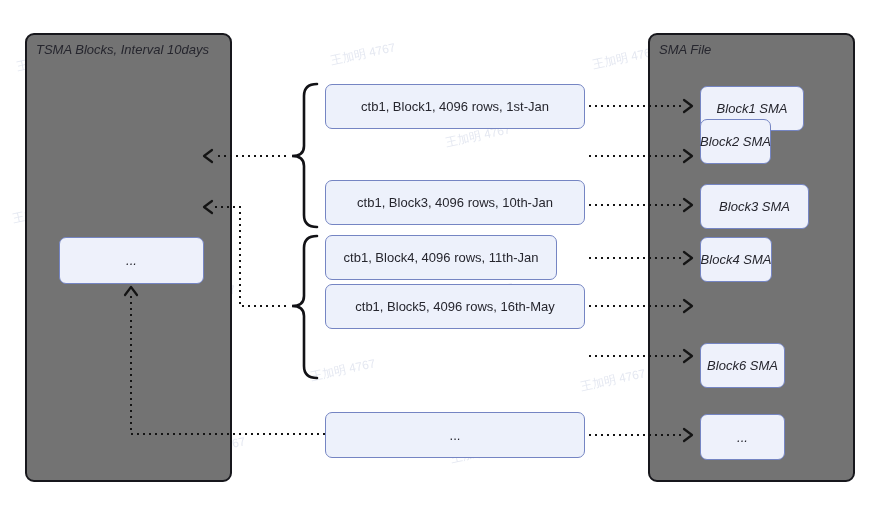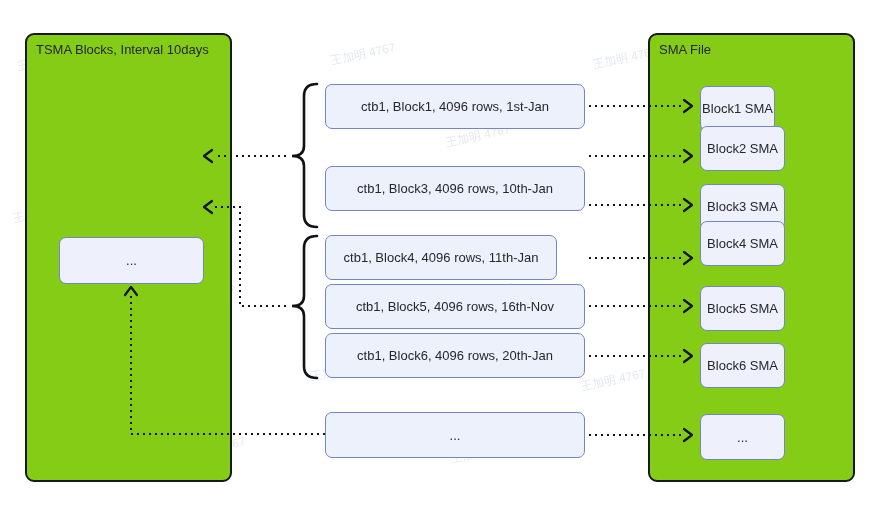--- a/index.html
+++ b/index.html
@@ -1,22 +1,22 @@
 <!DOCTYPE html>
 <html><head>
 <meta charset="utf-8">
 <style>
   html,body { margin:0; padding:0; background:#ffffff; }
   .canvas {
     position:relative; width:881px; height:515px; background:#ffffff;
     font-family:"Liberation Sans", sans-serif; color:#26262e; overflow:hidden;
   }
   .panel {
-    position:absolute; background:#84cc16; border:2px solid #17171c;
-    border-radius:9px; box-sizing:border-box;
+    position:absolute; background:#737373; border:2px solid #17171c;
+    border-radius:9px; box-sizing:border-box;font-style:italic;
   }
   .panel-title {
     position:absolute; left:9px; top:7px; font-size:13px; white-space:nowrap;
   }
   .node {
     position:absolute; background:#eef1fb; border:1.5px solid #7585c3;
     border-radius:7px; box-sizing:border-box; display:flex; align-items:center;
     justify-content:center; font-size:13px; text-align:left; white-space:nowrap;
   }
   .mid-node { background:#edf1fb; }
@@ -51,34 +51,32 @@
   <span class="watermark" style="left:450px;top:444px">王加明 4767</span>
   <span class="watermark" style="left:728px;top:438px">王加明 4767</span>
 
   <div class="panel" style="left:25px;top:33px;width:207px;height:449px">
     <span class="panel-title">TSMA Blocks, Interval 10days</span>
     <div class="node" style="left:32px;top:202px;width:145px;height:47px">...</div>
   </div>
 
   <div class="panel" style="left:648px;top:33px;width:207px;height:449px">
     <span class="panel-title">SMA File</span>
-    <div class="node" style="left:50px;top:51px;width:75px;height:45px">Block1 SMA</div>
-    <div class="node" style="left:50px;top:91px;width:85px;height:45px">Block2 SMA</div>
-    <div class="node" style="left:50px;top:149px;width:85px;height:45px">Block3 SMA</div>
-    <div class="node" style="left:50px;top:186px;width:85px;height:45px">Block4 SMA</div>
-    <div class="node" style="left:50px;top:251px;width:85px;height:45px">Block5 SMA</div>
+    <div class="node" style="left:50px;top:51px;width:104px;height:45px">Block1 SMA</div>
+    <div class="node" style="left:50px;top:84px;width:71px;height:45px">Block2 SMA</div>
+    <div class="node" style="left:50px;top:149px;width:109px;height:45px">Block3 SMA</div>
+    <div class="node" style="left:50px;top:202px;width:72px;height:45px">Block4 SMA</div>
     <div class="node" style="left:50px;top:308px;width:85px;height:45px">Block6 SMA</div>
     <div class="node" style="left:50px;top:379px;width:85px;height:46px">...</div>
   </div>
 
   <div class="node mid-node" style="left:325px;top:84px;width:260px;height:45px">ctb1, Block1, 4096 rows, 1st-Jan</div>
-  <div class="node mid-node" style="left:325px;top:166px;width:260px;height:45px">ctb1, Block3, 4096 rows, 10th-Jan</div>
+  <div class="node mid-node" style="left:325px;top:180px;width:260px;height:45px">ctb1, Block3, 4096 rows, 10th-Jan</div>
   <div class="node mid-node" style="left:325px;top:235px;width:232px;height:45px">ctb1, Block4, 4096 rows, 11th-Jan</div>
-  <div class="node mid-node" style="left:325px;top:284px;width:260px;height:45px">ctb1, Block5, 4096 rows, 16th-Nov</div>
-  <div class="node mid-node" style="left:325px;top:333px;width:260px;height:45px">ctb1, Block6, 4096 rows, 20th-Jan</div>
+  <div class="node mid-node" style="left:325px;top:284px;width:260px;height:45px">ctb1, Block5, 4096 rows, 16th-May</div>
   <div class="node mid-node" style="left:325px;top:412px;width:260px;height:46px">...</div>
 
   <svg class="overlay" width="881" height="515" viewBox="0 0 881 515">
 
     <path class="brace" d="M317 84 Q304 84 304 96 L304 146 Q304 156 292 156 Q304 156 304 166 L304 215 Q304 227 317 227"></path>
 
     <path class="brace" d="M317 236 Q304 236 304 248 L304 296 Q304 306 292 306 Q304 306 304 316 L304 366 Q304 378 317 378"></path>
 
     <path class="dotline" d="M286 156 L215 156"></path>
     <path class="arrowhead" d="M212 150 L204 156 L212 162"></path>

